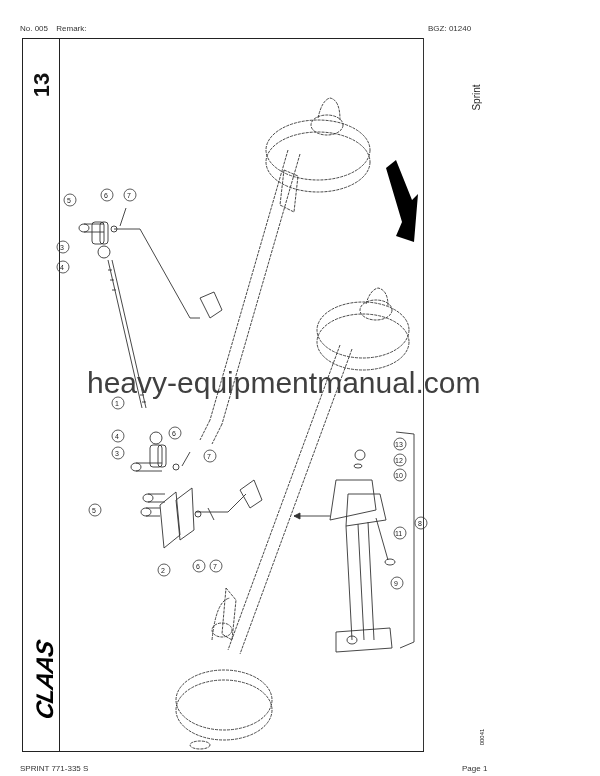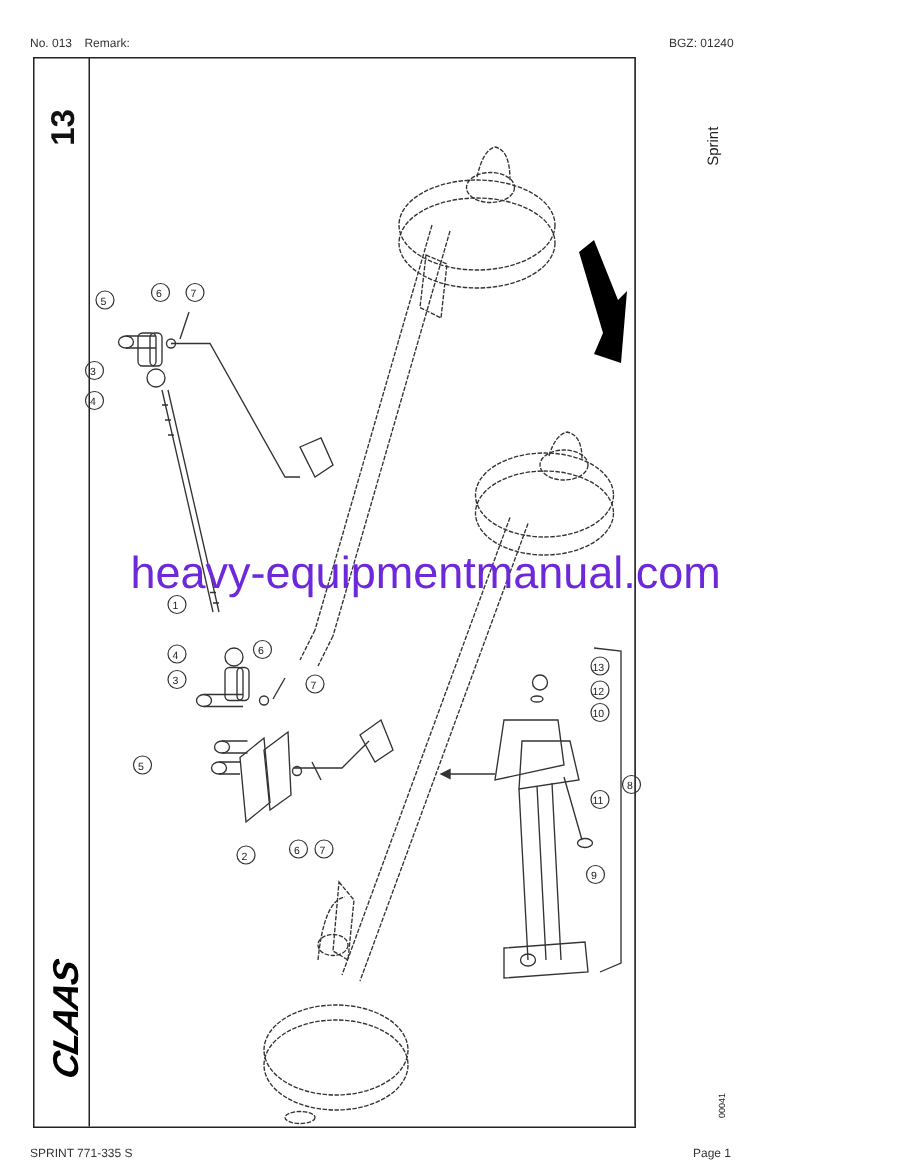--- a/index.html
+++ b/index.html
@@ -1,38 +1,38 @@
 <!DOCTYPE html>
 <html><head>
 <meta charset="utf-8">
 <style>
   html, body { margin:0; padding:0; background:#ffffff; }
   body { width:600px; height:776px; position:relative; overflow:hidden; font-family:"Liberation Sans", sans-serif; color:#222; }
   .hdr-left { position:absolute; left:20px; top:24px; font-size:8px; color:#333; }
   .hdr-left span { margin-right:6px; }
-  .hdr-right { position:absolute; left:446px; top:24px; font-size:8px; color:#333; }
+  .hdr-right { position:absolute; left:428px; top:24px; font-size:8px; color:#333; }
   .ftr-left { position:absolute; left:20px; top:764px; font-size:8px; color:#333; }
   .ftr-right { position:absolute; left:462px; top:764px; font-size:8px; color:#333; }
   .frame { position:absolute; left:22px; top:38px; width:400px; height:712px; border:1.5px solid #222; }
   .frame-divider { position:absolute; left:59px; top:38px; width:0; height:713px; border-left:1.5px solid #222; }
   .sec-num { position:absolute; left:30px; top:65px; width:24px; height:40px; font-weight:bold; font-size:22px; color:#111; transform:rotate(-90deg); transform-origin:center; display:flex; align-items:center; justify-content:center; }
   .sprint { position:absolute; left:463px; top:92px; font-size:10px; color:#222; transform:rotate(-90deg); transform-origin:center; }
   .right-line { position:absolute; left:423px; top:38px; height:712px; border-left:1.5px solid #333; }
   .claas { position:absolute; left:28px; top:648px; width:34px; height:64px; display:flex; align-items:center; justify-content:center; }
   .claas span { display:block; transform:rotate(-90deg) skewX(-12deg); font-weight:900; font-style:italic; font-size:24px; letter-spacing:-1px; color:#000; white-space:nowrap; }
   .drawing-id { position:absolute; left:474px; top:734px; font-size:6px; color:#222; transform:rotate(-90deg); transform-origin:center; }
-  .watermark { position:absolute; left:87px; top:366px; font-size:30px; color:#6d28d9; white-space:nowrap; letter-spacing:0px; }
+  .watermark { position:absolute; left:87px; top:366px; font-size:30px; color:#404040; white-space:nowrap; letter-spacing:0px; }
   svg.drawing { position:absolute; left:0; top:0; }
   .callout text { font-size:7px; font-family:"Liberation Sans", sans-serif; }
 </style>
 </head>
 <body>
 
 <div class="hdr-left">
-  <span>No. 013</span>
+  <span>No. 005</span>
   <span>Remark:</span>
 </div>
 <div class="hdr-right">BGZ: 01240</div>
 
 <div class="frame"></div>
 <div class="frame-divider"></div>
 <div class="right-line"></div>
 
 <div class="sec-num">13</div>
 <div class="sprint">Sprint</div>

